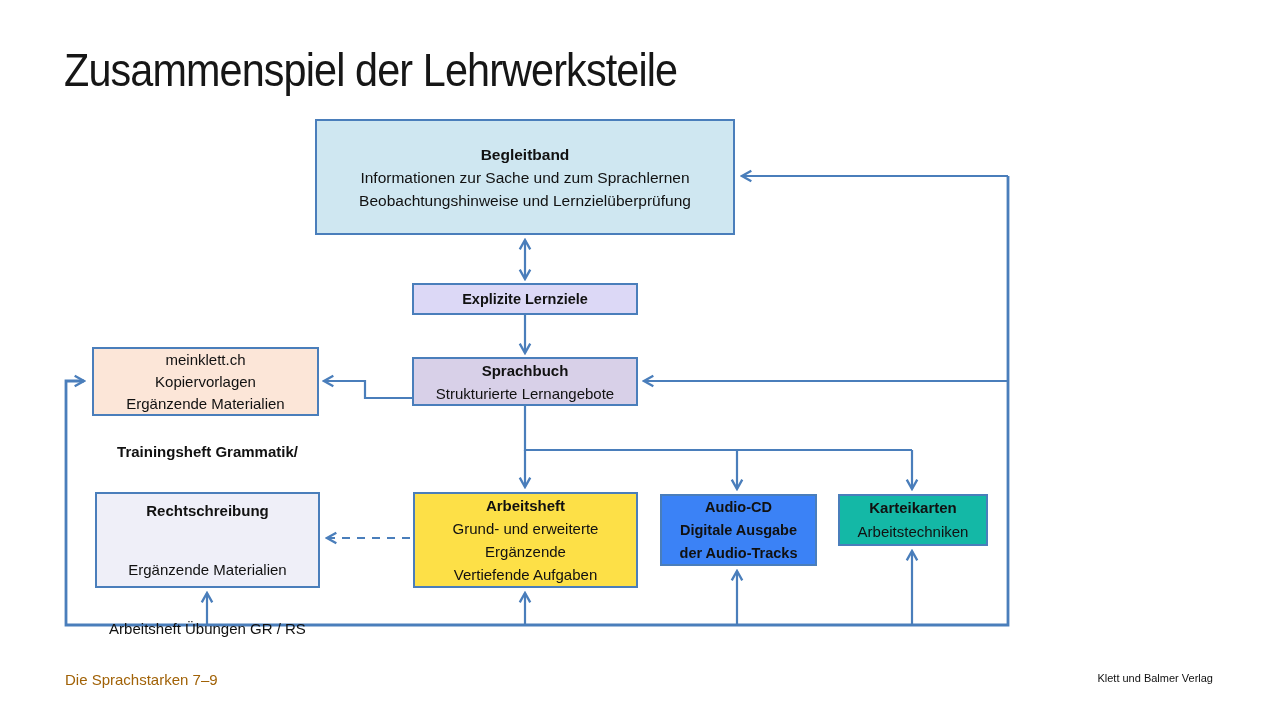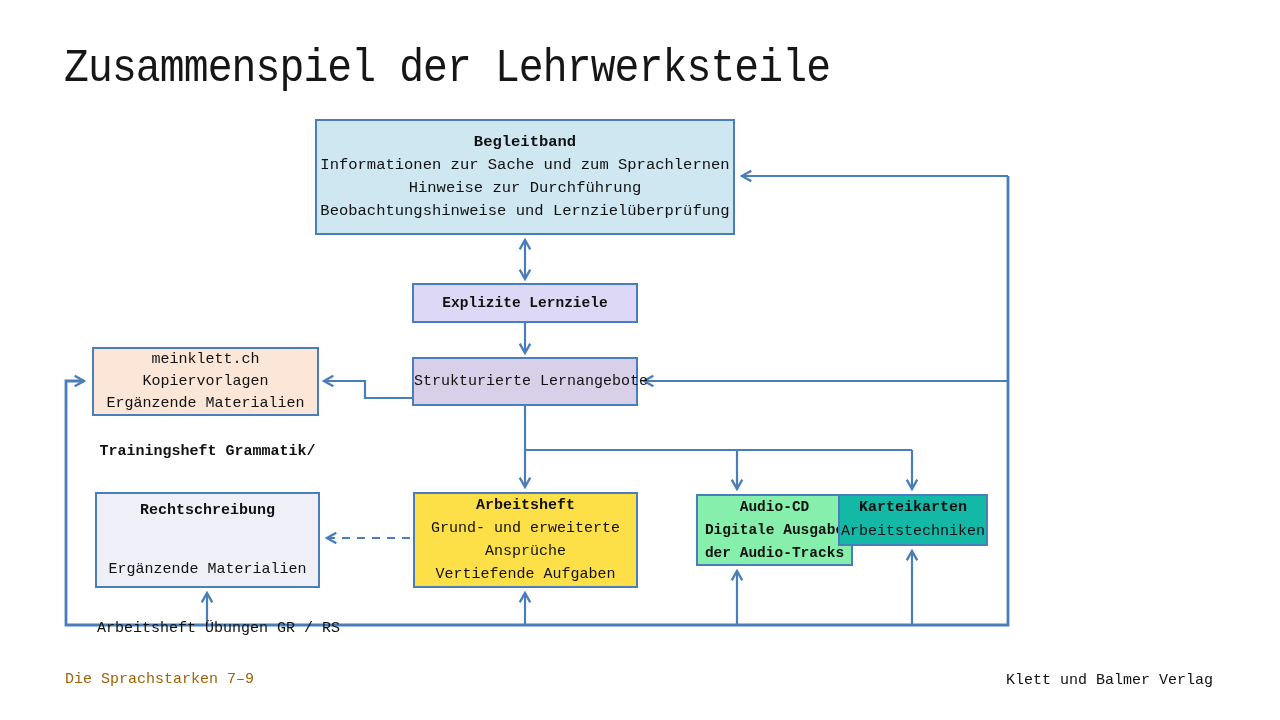--- a/index.html
+++ b/index.html
@@ -1,42 +1,42 @@
 <!DOCTYPE html>
 <html><head>
 <meta charset="utf-8">
 <style>
   html,body { margin:0; padding:0; background:#fff; }
   .slide {
     position:relative; width:1280px; height:720px; background:#ffffff;
-    font-family:Liberation Mono, monospace; overflow:hidden; color:#1a1a1a;
+    font-family:Liberation Sans, sans-serif; overflow:hidden; color:#1a1a1a;
   }
   .title {
     position:absolute; left:64px; top:42px; font-size:47px; font-weight:400;
     color:#161616; letter-spacing:-1px; transform:scaleX(0.88); transform-origin:left top;
     white-space:nowrap;
   }
   svg.connectors { position:absolute; left:0; top:0; width:1280px; height:720px; }
   .box {
     position:absolute; box-sizing:border-box; border:2px solid #4a7ebb;
     display:flex; flex-direction:column; justify-content:center; align-items:center;
     text-align:center; font-size:15px; line-height:23px; color:#111;
   }
   .ln { width:100%; white-space:nowrap; }
   .b  { font-weight:bold; }
   #begleitband  { left:315px; top:119px; width:420px; height:116px; background:#cfe7f1; font-size:15.5px; }
-  #explizite    { left:412px; top:283px; width:226px; height:40px;  background:#dcd8f6; font-size:14.5px; }
+  #explizite    { left:412px; top:283px; width:226px; height:32px;  background:#dcd8f6; font-size:14.5px; }
   #sprachbuch   { left:412px; top:357px; width:226px; height:49px;  background:#d8d0e8; }
   #meinklett    { left:92px;  top:347px; width:227px; height:69px;  background:#fce6d8; line-height:22px; }
   #trainingsheft{ left:95px;  top:492px; width:225px; height:96px;  background:#efeff8;gap:36px; }
   #arbeitsheft  { left:413px; top:492px; width:225px; height:96px;  background:#fde047; }
-  #audiocd      { left:696px; top:494px; width:157px; height:72px;  background:#86efac; font-size:14.5px; }
+  #audiocd      { left:660px; top:494px; width:157px; height:72px;  background:#3b82f6; font-size:14.5px; }
   #karteikarten { left:838px; top:494px; width:150px; height:52px;  background:#14b8a6; line-height:24px; }
   .footer-left  { position:absolute; left:65px;  top:671px; font-size:15px; color:#a16207; }
-  .footer-right { position:absolute; right:67px; top:672px; font-size:15px; color:#111; }
+  .footer-right { position:absolute; right:67px; top:672px; font-size:11px; color:#111; }
 </style>
 </head>
 <body>
 
 <div class="slide">
 
   <div class="title">Zusammenspiel der Lehrwerksteile</div>
 
   <svg class="connectors" viewBox="0 0 1280 720">
     <defs>
@@ -59,49 +59,49 @@
       <path d="M525,624 L525,593" marker-end="url(#arr)"></path>
       <path d="M737,624 L737,571" marker-end="url(#arr)"></path>
       <path d="M912,624 L912,551" marker-end="url(#arr)"></path>
       <path d="M410,538 L327,538" stroke-dasharray="8 7" marker-end="url(#arr)"></path>
     </g>
   </svg>
 
   <div class="box" id="begleitband">
     <div class="ln b">Begleitband</div>
     <div class="ln">Informationen zur Sache und zum Sprachlernen</div>
-    <div class="ln">Hinweise zur Durchführung</div>
     <div class="ln">Beobachtungshinweise und Lernzielüberprüfung</div>
   </div>
 
   <div class="box" id="explizite">
     <div class="ln b">Explizite Lernziele</div>
   </div>
 
   <div class="box" id="sprachbuch">
+    <div class="ln b">Sprachbuch</div>
     <div class="ln">Strukturierte Lernangebote</div>
   </div>
 
   <div class="box" id="meinklett">
     <div class="ln">meinklett.ch</div>
     <div class="ln">Kopiervorlagen</div>
     <div class="ln">Ergänzende Materialien</div>
   </div>
 
   <div class="box" id="trainingsheft">
     <div class="ln b">Trainingsheft Grammatik/</div>
     <div class="ln b">Rechtschreibung</div>
     <div class="ln">Ergänzende Materialien</div>
     <div class="ln">Arbeitsheft Übungen GR / RS</div>
   </div>
 
   <div class="box" id="arbeitsheft">
     <div class="ln b">Arbeitsheft</div>
     <div class="ln">Grund- und erweiterte</div>
-    <div class="ln">Ansprüche</div>
+    <div class="ln">Ergänzende</div>
     <div class="ln">Vertiefende Aufgaben</div>
   </div>
 
   <div class="box" id="audiocd">
     <div class="ln b">Audio-CD</div>
     <div class="ln b">Digitale Ausgabe</div>
     <div class="ln b">der Audio-Tracks</div>
   </div>
 
   <div class="box" id="karteikarten">

